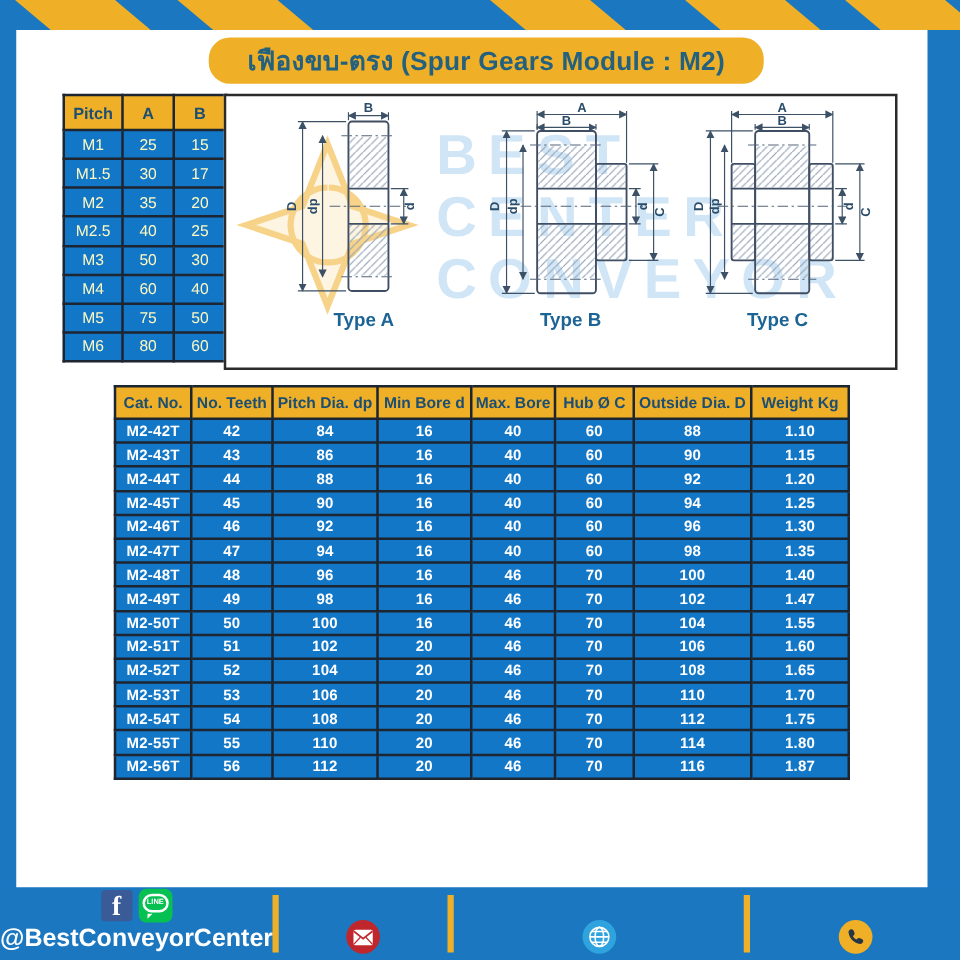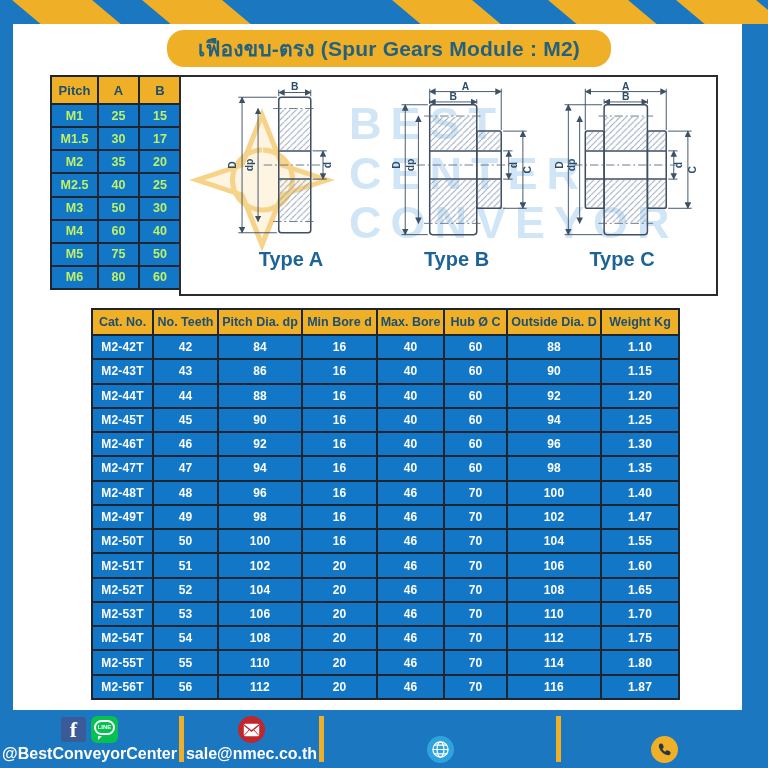--- a/index.html
+++ b/index.html
@@ -13,42 +13,42 @@
   .sheet{position:absolute;left:13px;top:24px;width:729px;height:686px;background:#ffffff;}
   .title-banner{position:absolute;left:154px;top:6px;width:444px;height:37px;background:#efaf26;
         color:#23617f;font-size:21px;font-weight:bold;display:flex;align-items:center;justify-content:center;
         letter-spacing:.2px;border-radius:17px;}
   
   table{border-collapse:collapse;table-layout:fixed;}
   .pitch-table{position:absolute;left:37px;top:51px;width:130px;height:215px;font-size:12.5px;}
   .pitch-table th,.pitch-table td,.main-table th,.main-table td{
         border:2px solid #1d2531;text-align:center;vertical-align:middle;padding:0;}
   .pitch-table th{background:#efaf26;color:#1c4e73;height:26px;font-size:13px;}
-  .pitch-table td{background:#1377c8;color:#bef264;font-weight:bold;}
+  .pitch-table td{background:#1377c8;color:#fef9c3;font-weight:normal;}
   
   .diagram-box{position:absolute;left:166px;top:51px;width:539px;height:221px;background:#ffffff;
         border:2px solid #2b2b2b;box-sizing:border-box;overflow:hidden;}
   .wm-text{position:absolute;left:168px;top:22px;z-index:0;color:rgba(98,170,226,0.30);
         font-size:45px;font-weight:bold;letter-spacing:9px;line-height:1.1;white-space:nowrap;}
   .wm-logo{position:absolute;left:6px;top:18px;z-index:0;opacity:.55;}
   .diagrams-row{position:relative;z-index:1;display:flex;justify-content:space-between;
         padding:3px 14px 0 30px;}
   .diagram{margin:0;display:flex;flex-direction:column;align-items:center;}
-  .diagram figcaption{font-size:20px;font-weight:bold;color:#1d6496;margin-top:-2px;}
+  .diagram figcaption{font-size:15px;font-weight:bold;color:#1d6496;margin-top:-2px;}
   .dimtxt{font-size:11px;font-weight:bold;fill:#2b4d6b;}
   
-  .main-table{position:absolute;left:78px;top:284px;width:587px;height:392px;font-size:12px;}
+  .main-table{position:absolute;left:78px;top:284px;width:587px;height:316px;font-size:12px;}
   .main-table th{background:#efaf26;color:#1c4e73;height:24px;font-size:12.5px;}
   .main-table td{background:#1377c8;color:#ffffff;font-weight:bold;letter-spacing:.2px;}
   
   .footer{position:absolute;left:0;top:710px;width:768px;height:58px;background:#1b77c0;
         display:flex;align-items:stretch;}
   .fsec{display:flex;flex-direction:column;align-items:center;justify-content:flex-end;
         padding-bottom:5px;gap:2px;}
-  .fsec .label{color:#ffffff;font-weight:bold;font-size:16px;white-space:nowrap;}
+  .fsec .label{color:#ffffff;font-weight:bold;font-size:20px;white-space:nowrap;}
   .fdiv{width:5px;background:#efaf26;margin:6px 0;}
   .icon-row{display:flex;gap:5px;align-items:center;}
   .fb-icon{width:25px;height:25px;background:#3a5a98;border-radius:3px;color:#fff;
         font-family:"Liberation Serif",serif;font-weight:bold;font-size:22px;line-height:25px;
         text-align:center;}
   .line-icon{width:27px;height:27px;background:#06c152;border-radius:6px;position:relative;}
   .line-bubble{position:absolute;left:3px;top:4px;width:21px;height:15px;border:2px solid #fff;
         border-radius:8px;box-sizing:border-box;color:#fff;font-size:6px;font-weight:bold;
         text-align:center;line-height:11px;}
   .line-tail{position:absolute;left:7px;bottom:3px;width:0;height:0;
@@ -474,21 +474,20 @@
     <div class="fdiv"></div>
 
     <div class="fsec" style="flex:0 0 135px">
       <div class="round-icon mail-icon">
         <svg width="17" height="14" viewBox="0 0 17 14">
           <rect x="0.8" y="0.8" width="15.4" height="12.4" rx="1.5" fill="#ffffff"></rect>
           <path d="M1,2 L8.5,8 L16,2" stroke="#c0272d" stroke-width="1.4" fill="none"></path>
           <path d="M1,12.5 L6.3,6.8 M16,12.5 L10.7,6.8" stroke="#c0272d" stroke-width="1" fill="none"></path>
         </svg>
       </div>
-      <div class="label">sale@nmec.co.th</div>
     </div>
     <div class="fdiv"></div>
 
     <div class="fsec" style="flex:0 0 232px">
       <div class="round-icon globe-icon">
         <svg width="19" height="19" viewBox="0 0 20 20" fill="none" stroke="#ffffff" stroke-width="1.3">
           <circle cx="10" cy="10" r="8"></circle>
           <ellipse cx="10" cy="10" rx="3.6" ry="8"></ellipse>
           <path d="M2,10 H18 M3.2,5.5 H16.8 M3.2,14.5 H16.8"></path>
         </svg>

